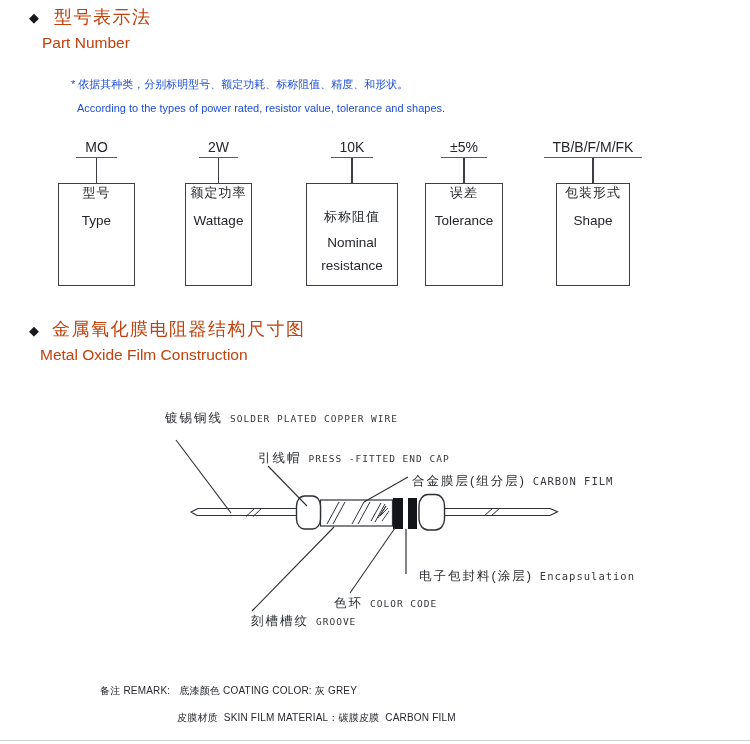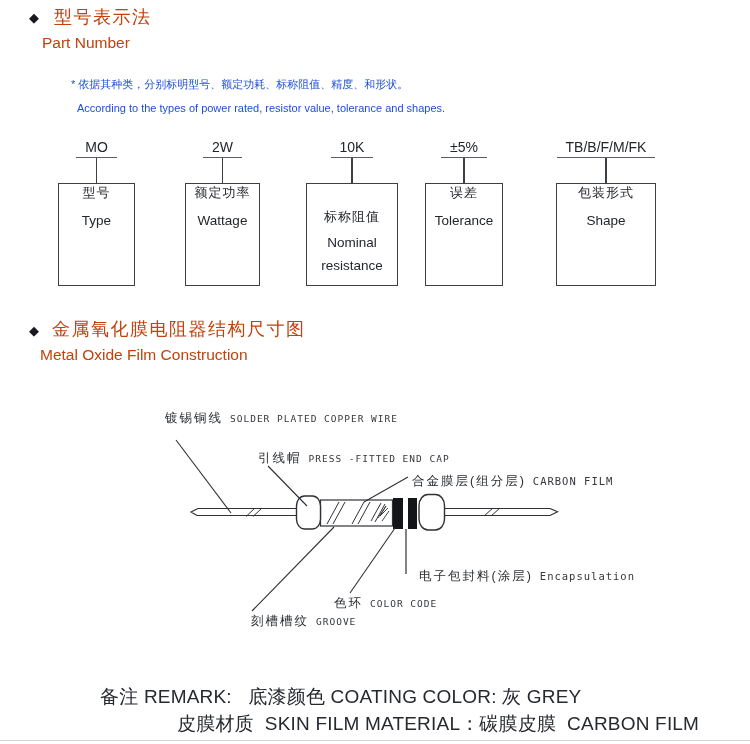--- a/index.html
+++ b/index.html
@@ -25,21 +25,21 @@
           background:#fff}
   .pn-box .cn{font-size:13px;letter-spacing:1px;white-space:nowrap}
   .pn-box .en{font-size:13.5px;margin-top:11px;white-space:nowrap}
   .pn-box .en2{font-size:13.5px;margin-top:8px;white-space:nowrap}
 
   
   .callout{position:absolute;white-space:nowrap;color:#2a2d31}
   .callout .cn{font-size:12.5px;letter-spacing:2px}
   .callout .en{font-size:9.5px;font-family:"DejaVu Sans Mono",monospace;
                letter-spacing:1px;margin-left:7px;color:#34373b}
-  .remark{position:absolute;font-size:19px;letter-spacing:.2px;
+  .remark{position:absolute;font-size:10px;letter-spacing:.2px;
           white-space:pre;color:#26292e}
   .footer-rule{position:absolute;left:0;top:740px;width:750px;height:1px;
                background:#ced3d8}
   svg{position:absolute;left:0;top:0;pointer-events:none}
 </style>
 </head>
 <body>
 
 <svg width="750" height="744" viewBox="0 0 750 744">
   <g stroke="#2e3136" fill="none" stroke-width="1.2">
@@ -82,21 +82,21 @@
   <div class="pn-valwrap">
       <span class="pn-val">MO</span>
     </div>
   <div class="pn-conn"></div>
   <div class="pn-box">
     <div class="cn">型号</div>
     <div class="en">Type</div>
   </div>
 </div>
 
-<div class="pn-col" style="left:185px;width:75px">
+<div class="pn-col" style="left:185px;width:67px">
   <div class="pn-valwrap">
       <span class="pn-val">2W</span>
     </div>
   <div class="pn-conn"></div>
   <div class="pn-box">
     <div class="cn">额定功率</div>
     <div class="en">Wattage</div>
   </div>
 </div>
 
@@ -116,21 +116,21 @@
   <div class="pn-valwrap">
       <span class="pn-val">±5%</span>
     </div>
   <div class="pn-conn"></div>
   <div class="pn-box">
     <div class="cn">误差</div>
     <div class="en">Tolerance</div>
   </div>
 </div>
 
-<div class="pn-col" style="left:556px;width:100px">
+<div class="pn-col" style="left:556px;width:74px">
   <div class="pn-valwrap">
       <span class="pn-val">TB/B/F/M/FK</span>
     </div>
   <div class="pn-conn"></div>
   <div class="pn-box">
     <div class="cn">包装形式</div>
     <div class="en">Shape</div>
   </div>
 </div>
 

